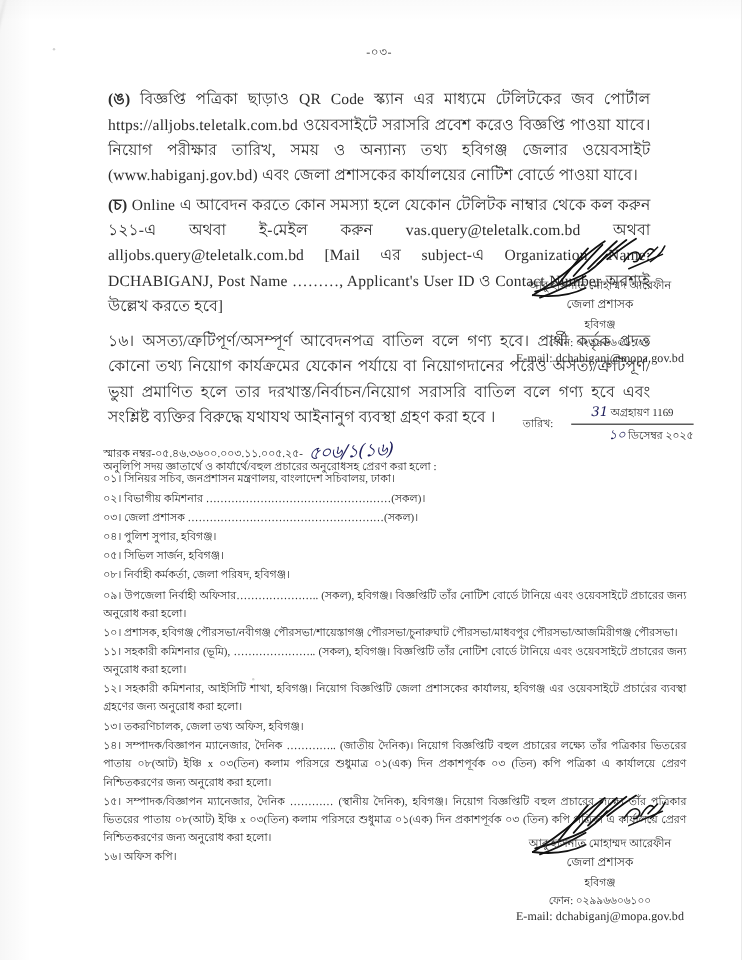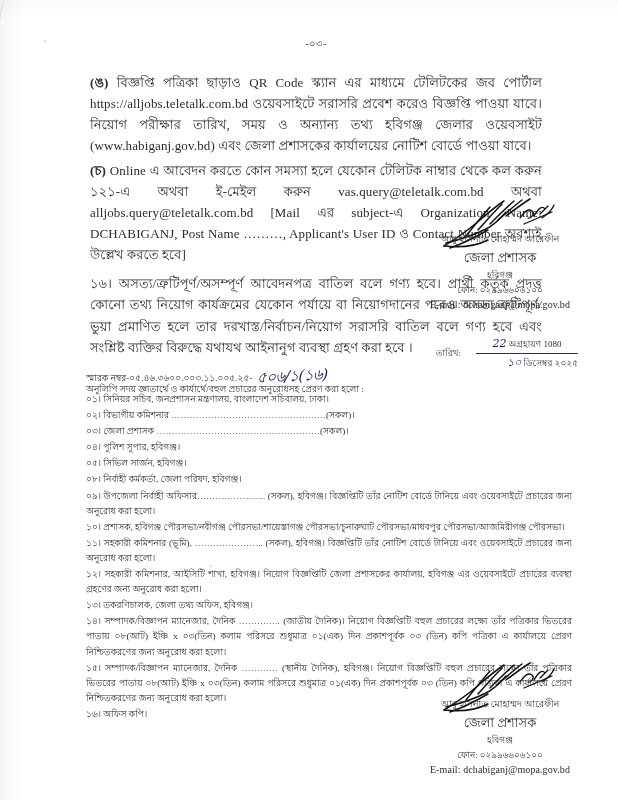--- a/index.html
+++ b/index.html
@@ -79,21 +79,21 @@
 
   
   .sig-block {
     position: absolute;
     text-align: center;
     font-size: 9px;
     line-height: 1.62;
     color: #2c2c2c;
   }
   .sig-name { font-size: 9.4px; white-space: nowrap; }
-  .sig-role { font-size: 13px; }
+  .sig-role { font-size: 10px; }
   .sig-place { font-size: 9px; }
   .sig-phone { font-size: 8.8px; }
   .sig-email { font-size: 10px; white-space: nowrap; }
 
   .signature-mark {
     position: absolute;
     width: 120px;
     height: 58px;
     pointer-events: none;
   }
@@ -248,21 +248,21 @@
   <div class="memo-row" style="top:336px;">
     <div class="memo-left">
       <span>স্মারক নম্বর-</span>
         <span>০৫.৪৬.৩৬০০.০০৩.১১.০০৫.২৫-</span>
       <span class="memo-hand">৫০৬/১(১৬)</span>
     </div>
     <div class="date-wrap">
       <span class="date-label">তারিখ:</span>
       <span class="date-stack">
         <span class="date-top" style="display:block;">
-          <span class="hand-num">22</span><span>অগ্রহায়ণ 1080</span>
+          <span class="hand-num">31</span><span>অগ্রহায়ণ 1169</span>
         </span>
         <span class="date-bottom" style="display:block;">
           <span class="hand-num">১০</span><span>ডিসেম্বর ২০২৫</span>
         </span>
       </span>
     </div>
   </div>
 
   <div class="copy-intro" style="top:382px;">অনুলিপি সদয় জ্ঞাতার্থে ও কার্যার্থে/বহুল প্রচারের অনুরোধসহ প্রেরণ করা হলো :</div>
 

